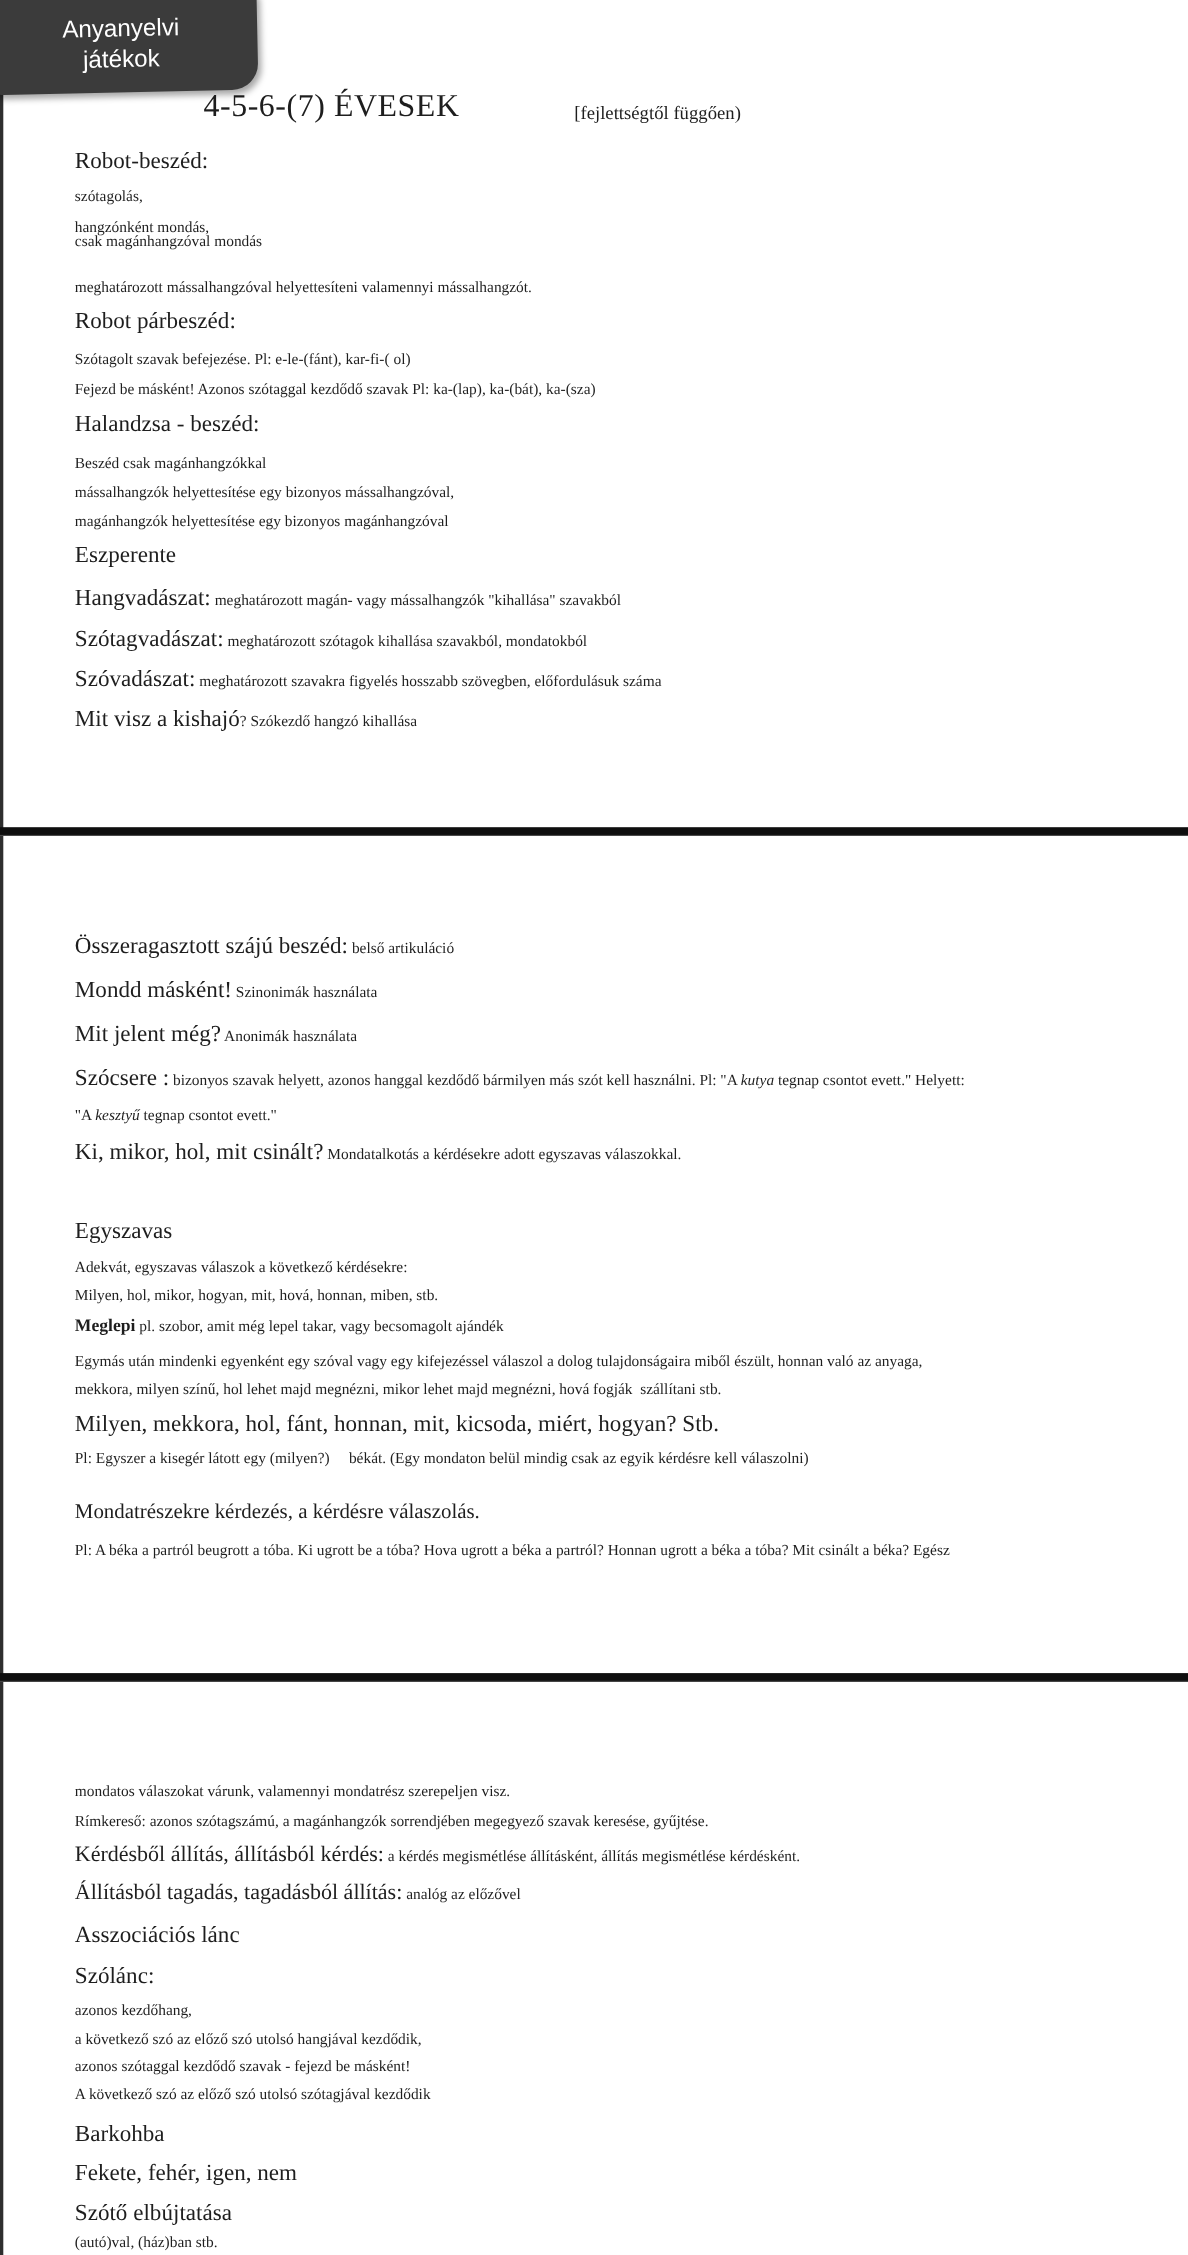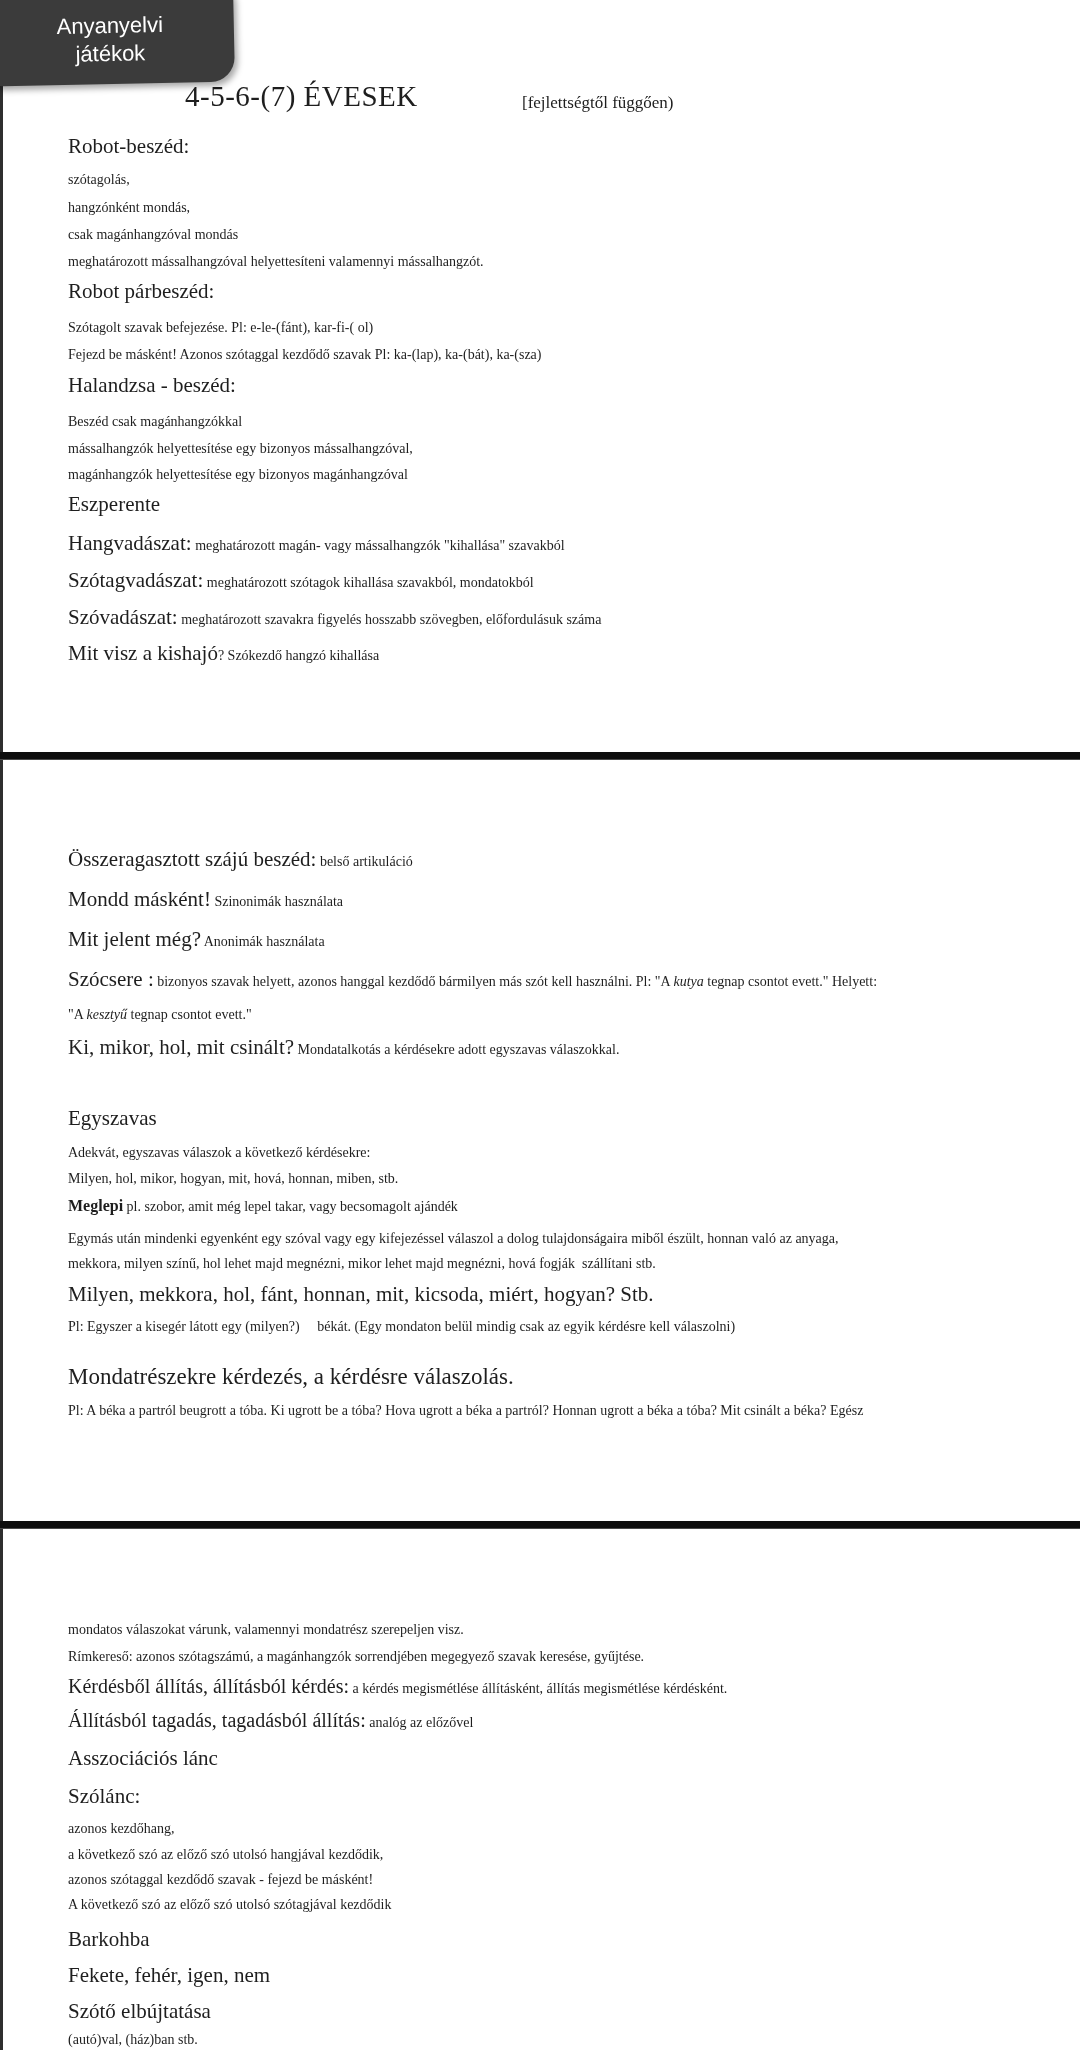--- a/index.html
+++ b/index.html
@@ -21,40 +21,40 @@
     display:flex;flex-direction:column;align-items:center;justify-content:center;
     color:#ffffff;font-family:"Liberation Sans", sans-serif;
     font-size:22px;line-height:28px;z-index:5;
     padding-top:8px;box-sizing:border-box;
   }
   .ln{position:absolute;left:68px;white-space:nowrap;line-height:1.15;}
   .title{position:absolute;left:185px;top:80px;font-size:29px;font-weight:normal;letter-spacing:0.5px;}
   .subtitle{position:absolute;left:522px;top:93px;font-size:17px;}
   .h{font-size:21px;}
   .h20{font-size:20px;}
-  .h19{font-size:23px;text-align:center;}
+  .h19{font-size:19px;text-align:center;}
   .b{font-size:14px;text-align:right;}
   .boldsm{font-size:16px;font-weight:bold;}
   .i{font-size:14px;font-style:italic;}
 </style>
 </head>
 <body>
 
 <div class="doc">
 
   <div class="left-edge"></div>
 
   <div>
     <div class="title">4-5-6-(7) ÉVESEK</div>
     <div class="subtitle">[fejlettségtől függően)</div>
 
     <div class="ln h" style="top:134px">Robot-beszéd:</div>
     <div class="ln b" style="top:172px">szótagolás,</div>
     <div class="ln b" style="top:200px">hangzónként mondás,</div>
-    <div class="ln b" style="top:227px">csak magánhangzóval mondás</div>
+    <div class="ln b" style="top:213px">csak magánhangzóval mondás</div>
     <div class="ln b" style="top:254px">meghatározott mássalhangzóval helyettesíteni valamennyi mássalhangzót.</div>
 
     <div class="ln h" style="top:279px">Robot párbeszéd:</div>
     <div class="ln b" style="top:320px">Szótagolt szavak befejezése. Pl: e-le-(fánt), kar-fi-( ol)</div>
     <div class="ln b" style="top:347px">Fejezd be másként! Azonos szótaggal kezdődő szavak Pl: ka-(lap), ka-(bát), ka-(sza)</div>
 
     <div class="ln h" style="top:373px">Halandzsa - beszéd:</div>
     <div class="ln b" style="top:414px">Beszéd csak magánhangzókkal</div>
     <div class="ln b" style="top:441px">mássalhangzók helyettesítése egy bizonyos mássalhangzóval,</div>
     <div class="ln b" style="top:467px">magánhangzók helyettesítése egy bizonyos magánhangzóval</div>

